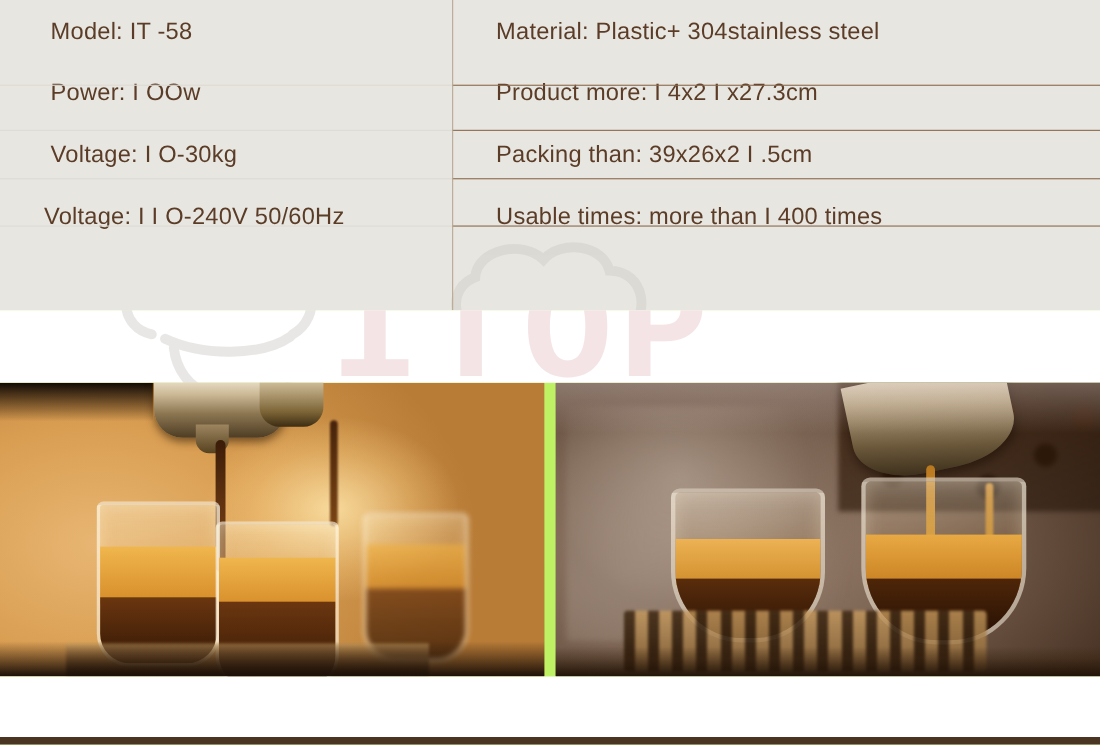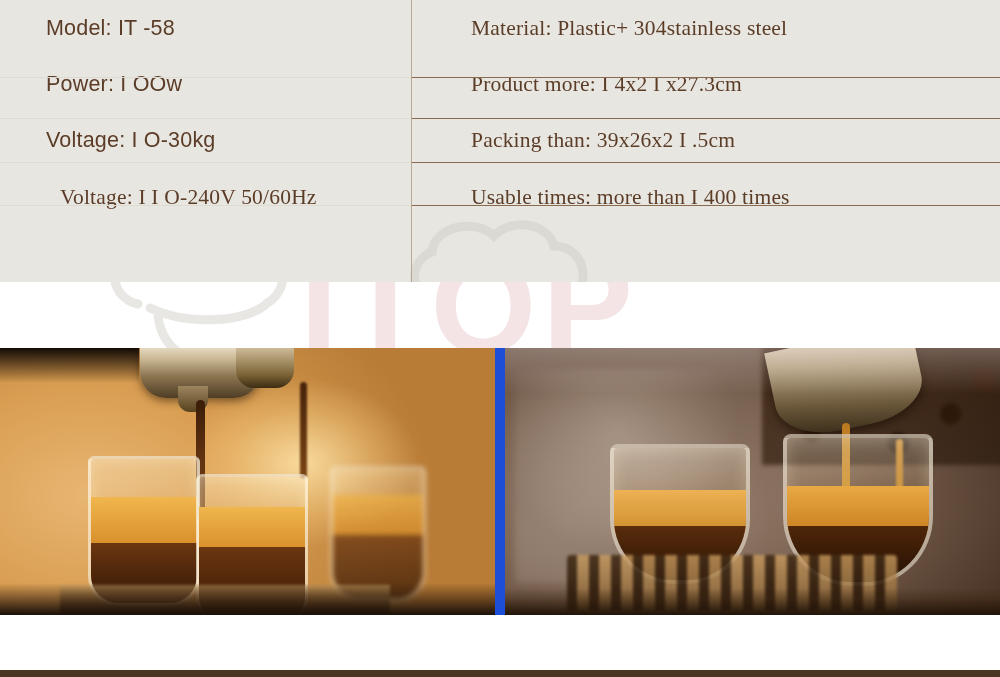--- a/index.html
+++ b/index.html
@@ -7,21 +7,21 @@
   html, body {
     width:1000px; height:677px;
     background:#ffffff;
     font-family:"Liberation Sans", sans-serif;
     overflow:hidden;
   }
 
   #page {
     position:relative;
     width:1000px; height:677px;
-    background:#1d4ed8;
+    background:#bef264;
   }
 
   
   .spec-table {
     position:absolute;
     left:0; top:0;
     width:1000px; height:282px;
     background:#e8e6e1;
     overflow:hidden;
   }
@@ -46,21 +46,21 @@
     position:relative;
     display:flex;
     align-items:center;
     color:#5b3c27;
     font-size:21.5px;
     letter-spacing:.2px;
     white-space:nowrap;
     z-index:2;
   }
   .cell.left  { padding-left:46px; }
-  .cell.right { padding-left:60px;font-family:Liberation Serif, serif; }
+  .cell.right { padding-left:40px; }
 
   
   .rule {
     position:absolute;
     height:1px;
     z-index:3;
     pointer-events:none;
   }
   .rule-faint { left:0;   width:411px; background:#dedbd3; }
   .rule-dark  { left:411px; width:589px; background:#8a6a4e; }
@@ -82,21 +82,21 @@
     background:#ffffff;
     overflow:hidden;
   }
   .wm-itop {
     position:absolute;
     left:300px; top:-44px;
     font-size:136px;
     font-weight:bold;
     letter-spacing:6px;
     color:#f4e4e6;
-    font-family:Liberation Sans, sans-serif;
+    font-family:Liberation Mono, monospace;
     line-height:1;
     user-select:none;
     text-align:right;
   }
   
   .wm-hat-tail {
     position:absolute;
     left:98px; top:-70px;
     width:220px; height:150px;
     opacity:.5;

